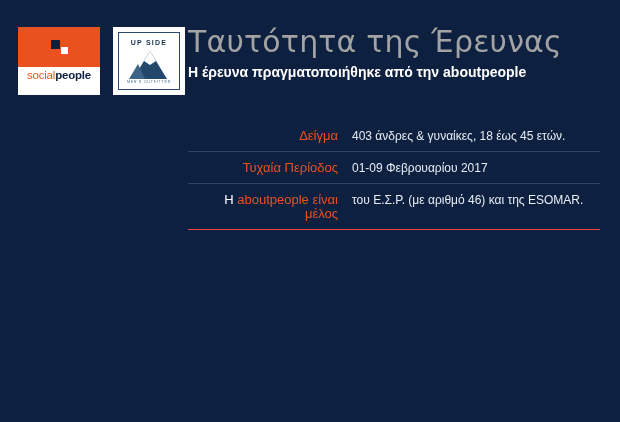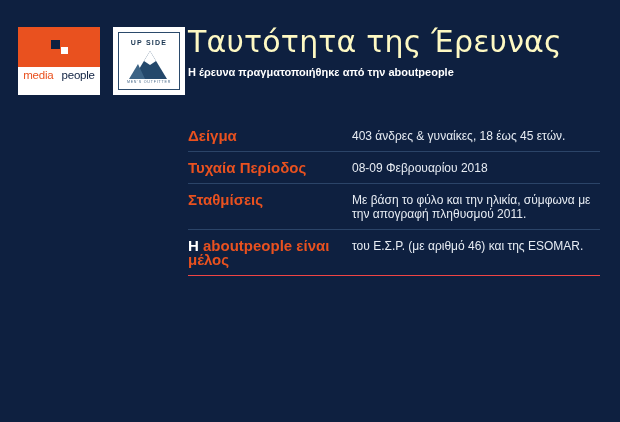--- a/index.html
+++ b/index.html
@@ -49,21 +49,21 @@
   }
   #brand-logo-text {
     position: absolute;
     left: 0; top: 42px;
     width: 82px;
     text-align: center;
     font-size: 11.5px;
     letter-spacing: -0.2px;
     color: #e9511f;
   }
-  #brand-logo-text b { color: #0e2040; font-weight: normal; padding-left: 8px; }
+  #brand-logo-text b { color: #0e2040; font-weight: bold; }
 
   #client-logo {
     width: 72px;
     height: 68px;
     background: #ffffff;
     margin-left: 13px;
     position: relative;
     overflow: hidden;
   }
   #client-logo .inner {
@@ -92,30 +92,30 @@
     color: #4a6b8a;
   }
 
   
   #title {
     position: absolute;
     left: 188px;
     top: 24px;
     font-family: "DejaVu Sans", sans-serif;
     font-size: 30px;
-    color: #fef9c3;
+    color: #a3a3a3;
     letter-spacing: 0.2px;
     white-space: nowrap;
   }
   #subtitle {
     position: absolute;
     left: 188px;
     top: 63px;
     width: 420px;
-    font-size: 11px;
+    font-size: 14px;
     line-height: 19px;
     color: #ffffff;
     font-weight: bold;
   }
   #subtitle .line2 { display: block; padding-left: 22px; }
   #subtitle .hl { color: #ffffff; }
 
   
   #facts {
     position: absolute;
@@ -125,45 +125,46 @@
     border-collapse: collapse;
   }
   #facts tr { vertical-align: top; }
   #facts td {
     border-bottom: 1px solid #2b4468;
     padding: 9px 0 8px 0;
   }
   #facts td.label {
     width: 160px;
     color: #e9511f;
-    font-size: 15px;
-    font-weight: bold;
+    font-size: 13px;
+    font-weight: normal;
     line-height: 14px;
     padding-right: 10px;
+    text-align: right;
   }
   #facts td.label .white { color: #ffffff; }
   #facts td.value {
     color: #e7ecf3;
     font-size: 12px;
     line-height: 14px;
     padding-left: 4px;
   }
   #facts tr:last-child td { border-bottom: 1px solid #ef4444; }
 </style>
 </head>
 <body>
 
 <div id="logo-area">
 
   <div id="brand-logo">
     <div id="brand-logo-mark">
       <span class="sq1"></span>
       <span class="sq2"></span>
     </div>
-    <div id="brand-logo-text"><span>media</span><b>people</b></div>
+    <div id="brand-logo-text"><span>social</span><b>people</b></div>
   </div>
 
   <div id="client-logo">
     <div class="inner">
       <div class="up-side">UP SIDE</div>
       <svg width="50" height="34" viewBox="0 0 50 34">
         <polygon points="25,3 42,31 8,31" fill="#24486b"></polygon>
         <polygon points="25,3 31,13 25,17 19,13" fill="#ffffff"></polygon>
         <polygon points="13,16 20,31 4,31" fill="#3d6486"></polygon>
       </svg>
@@ -180,24 +181,20 @@
 </div>
 
 <table id="facts">
   <tbody>
       <tr>
         <td class="label">Δείγμα</td>
         <td class="value">403 άνδρες &amp; γυναίκες, 18 έως 45 ετών.</td>
       </tr>
       <tr>
         <td class="label">Τυχαία Περίοδος</td>
-        <td class="value">08-09 Φεβρουαρίου 2018</td>
-      </tr>
-      <tr>
-        <td class="label">Σταθμίσεις</td>
-        <td class="value">Με βάση το φύλο και την ηλικία, σύμφωνα με την απογραφή πληθυσμού 2011.</td>
+        <td class="value">01-09 Φεβρουαρίου 2017</td>
       </tr>
       <tr>
         <td class="label"><span class="white">Η</span> aboutpeople είναι μέλος</td>
         <td class="value">του Ε.Σ.Ρ. (με αριθμό 46) και της ESOMAR.</td>
       </tr>
     </tbody>
 </table>
 
 </body></html>

